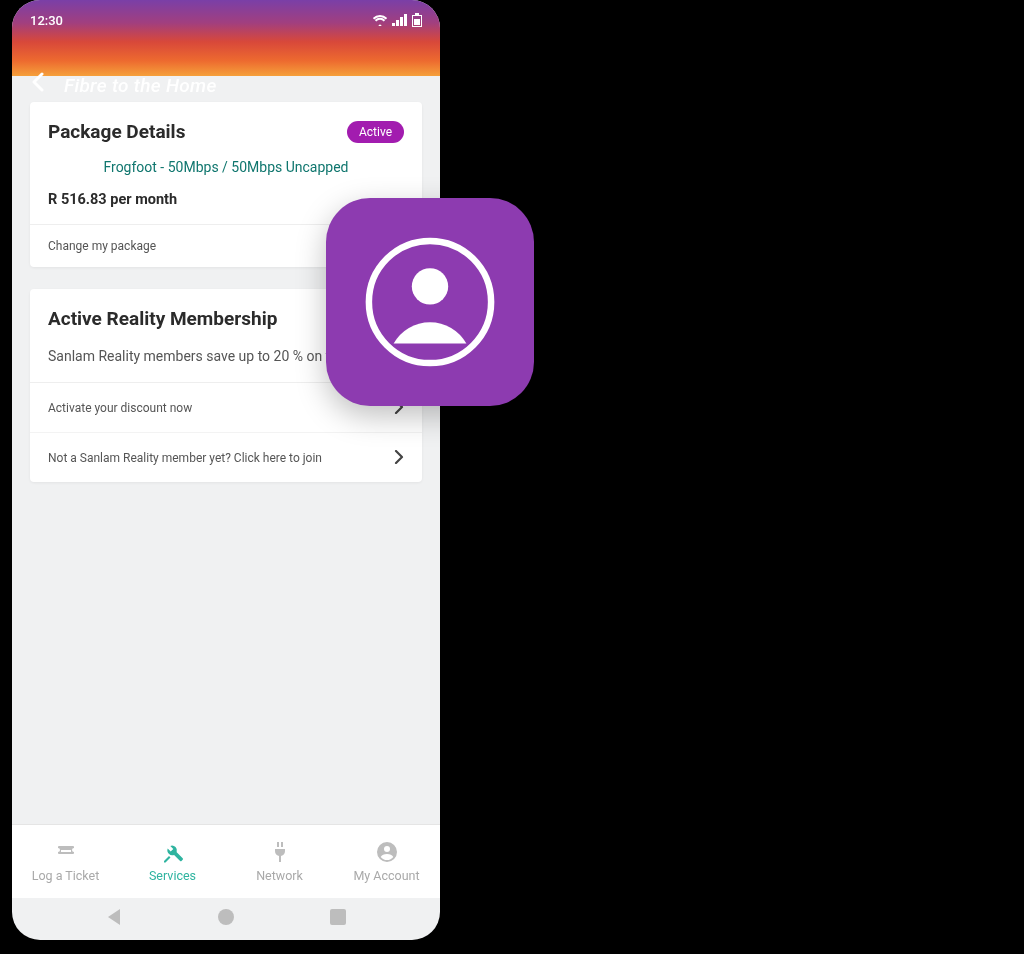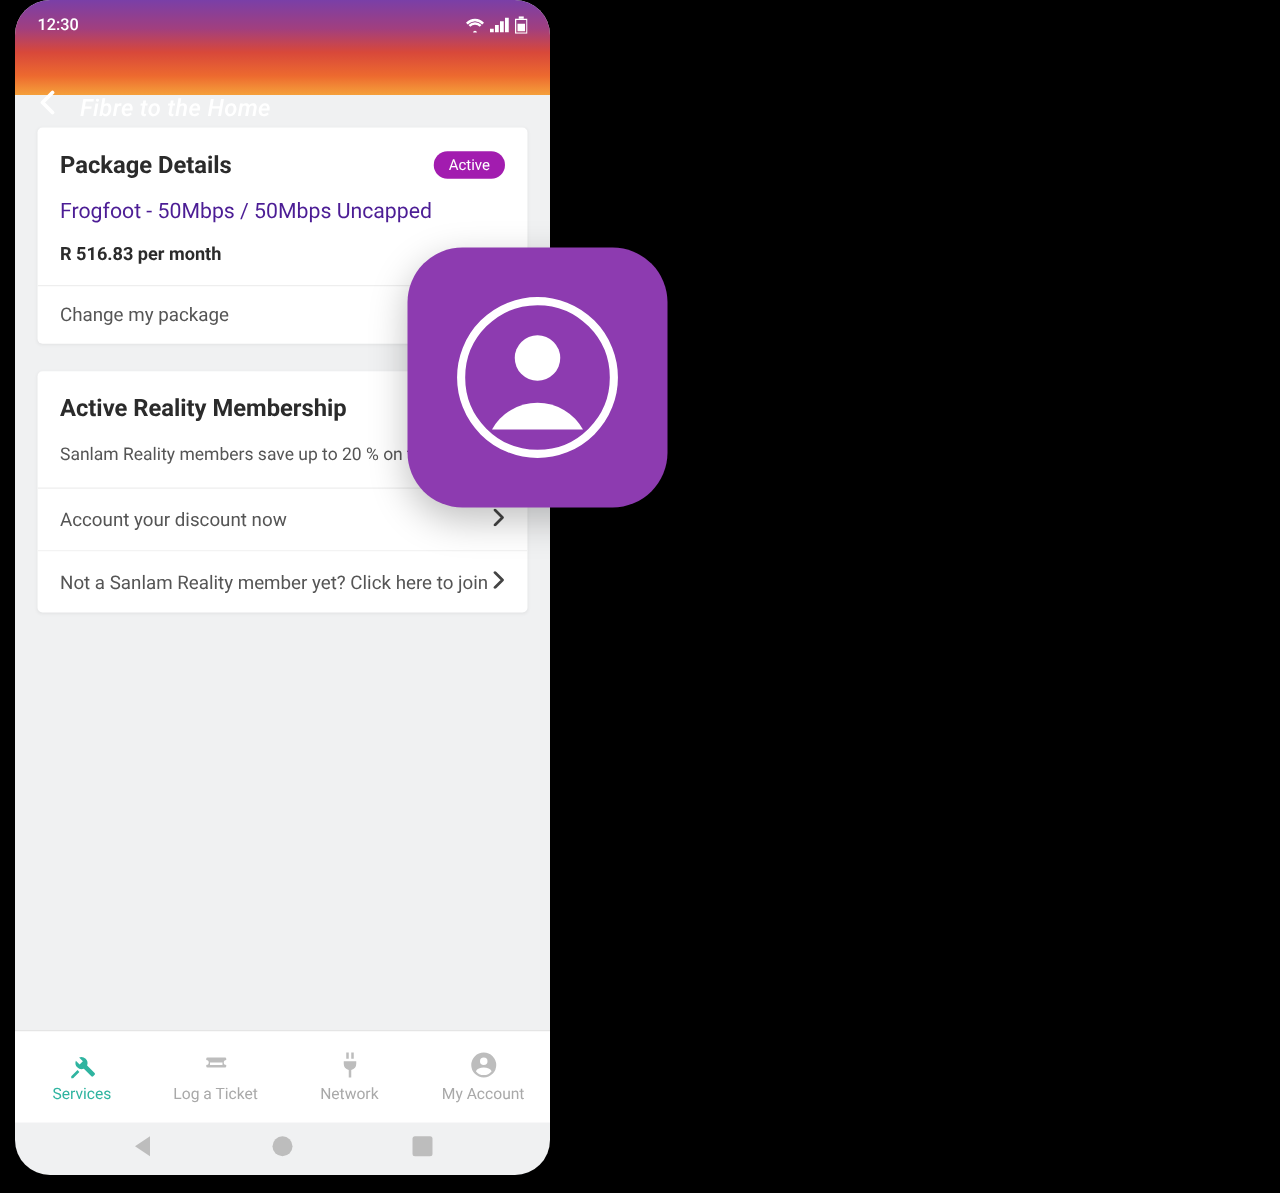--- a/index.html
+++ b/index.html
@@ -60,26 +60,26 @@
   .card-body { padding: 18px 18px 16px 18px; }
   .card-top { display:flex; justify-content:space-between; align-items:center; }
   .card-title { font-size: 19px; font-weight: 700; color:#2b2b2b; }
   .badge {
     background:#a21caf;
     color:#fff;
     font-size:12px;
     padding:4px 12px;
     border-radius:12px;
   }
-  .plan { font-size:17px; color:#4c1d95; margin-top:16px; }
+  .plan { font-size:14px; color:#0f766e; margin-top:16px;text-align:center; }
   .price { font-size:14.5px; font-weight:700; color:#2b2b2b; margin-top:16px; }
   .card-action {
     border-top:1px solid #eee;
     padding:14px 18px;
-    font-size:15px;
+    font-size:12px;
     color:#555;
     display:flex;
     justify-content:space-between;
     align-items:center;
   }
   .card-sub { font-size:14px; color:#555; margin-top:16px; line-height:1.45; }
   .chev { color:#555; font-weight:700; font-size:18px; }
   .bottom-nav {
     position:absolute;
     bottom:42px;
@@ -174,51 +174,51 @@
         <span>Change my package</span>
       </div>
     </div>
 
     <div class="card">
       <div class="card-body">
         <div class="card-title">Active Reality Membership</div>
         <div class="card-sub">Sanlam Reality members save up to 20 % on their bill.</div>
       </div>
       <div class="card-action">
-        <span>Account your discount now</span>
+        <span>Activate your discount now</span>
         <span class="chev">
           <svg width="10" height="14" viewBox="0 0 10 14" fill="none">
               <path d="M2 1 L8 7 L2 13" stroke="#444" stroke-width="2.2" stroke-linecap="round" stroke-linejoin="round"></path>
             </svg>
         </span>
       </div>
       <div class="card-action" style="border-top:1px solid #f3f3f3">
         <span>Not a Sanlam Reality member yet? Click here to join</span>
         <span class="chev">
           <svg width="10" height="14" viewBox="0 0 10 14" fill="none">
               <path d="M2 1 L8 7 L2 13" stroke="#444" stroke-width="2.2" stroke-linecap="round" stroke-linejoin="round"></path>
             </svg>
         </span>
       </div>
     </div>
 
   </div>
 
   <div class="bottom-nav">
+    <div class="nav-item">
+      <svg viewBox="0 0 24 24" fill="#bdbdbd">
+          <path d="M20 8v-1a1 1 0 00-1-1H5a1 1 0 00-1 1v1a2 2 0 010 4v1a1 1 0 001 1h14a1 1 0 001-1v-1a2 2 0 010-4zm-3 4H7v-2h10v2z"></path>
+        </svg>
+      <span>Log a Ticket</span>
+    </div>
     <div class="nav-item active">
       <svg viewBox="0 0 24 24" fill="#2fb4a0">
           <path d="M21.7 18.3l-6-6a5 5 0 00-6.4-6.4l3 3-2.6 2.6-3-3A5 5 0 0013.1 15l6 6a1 1 0 001.4 0l1.2-1.3a1 1 0 000-1.4zM3 21l5-5 1.5 1.5-5 5H3v-1.5z"></path>
         </svg>
       <span>Services</span>
-    </div>
-    <div class="nav-item">
-      <svg viewBox="0 0 24 24" fill="#bdbdbd">
-          <path d="M20 8v-1a1 1 0 00-1-1H5a1 1 0 00-1 1v1a2 2 0 010 4v1a1 1 0 001 1h14a1 1 0 001-1v-1a2 2 0 010-4zm-3 4H7v-2h10v2z"></path>
-        </svg>
-      <span>Log a Ticket</span>
     </div>
     <div class="nav-item">
       <svg viewBox="0 0 24 24" fill="#bdbdbd">
           <path d="M9 2v5h2V2H9zm4 0v5h2V2h-2zM7 9v2a5 5 0 004 4.9V22h2v-6.1A5 5 0 0017 11V9H7z"></path>
         </svg>
       <span>Network</span>
     </div>
     <div class="nav-item">
       <svg viewBox="0 0 24 24" fill="#bdbdbd">
           <path d="M12 2a10 10 0 100 20 10 10 0 000-20zm0 4a3 3 0 110 6 3 3 0 010-6zm0 14a8 8 0 01-6.3-3.1c.9-1.8 3.4-2.9 6.3-2.9s5.4 1.1 6.3 2.9A8 8 0 0112 20z"></path>

